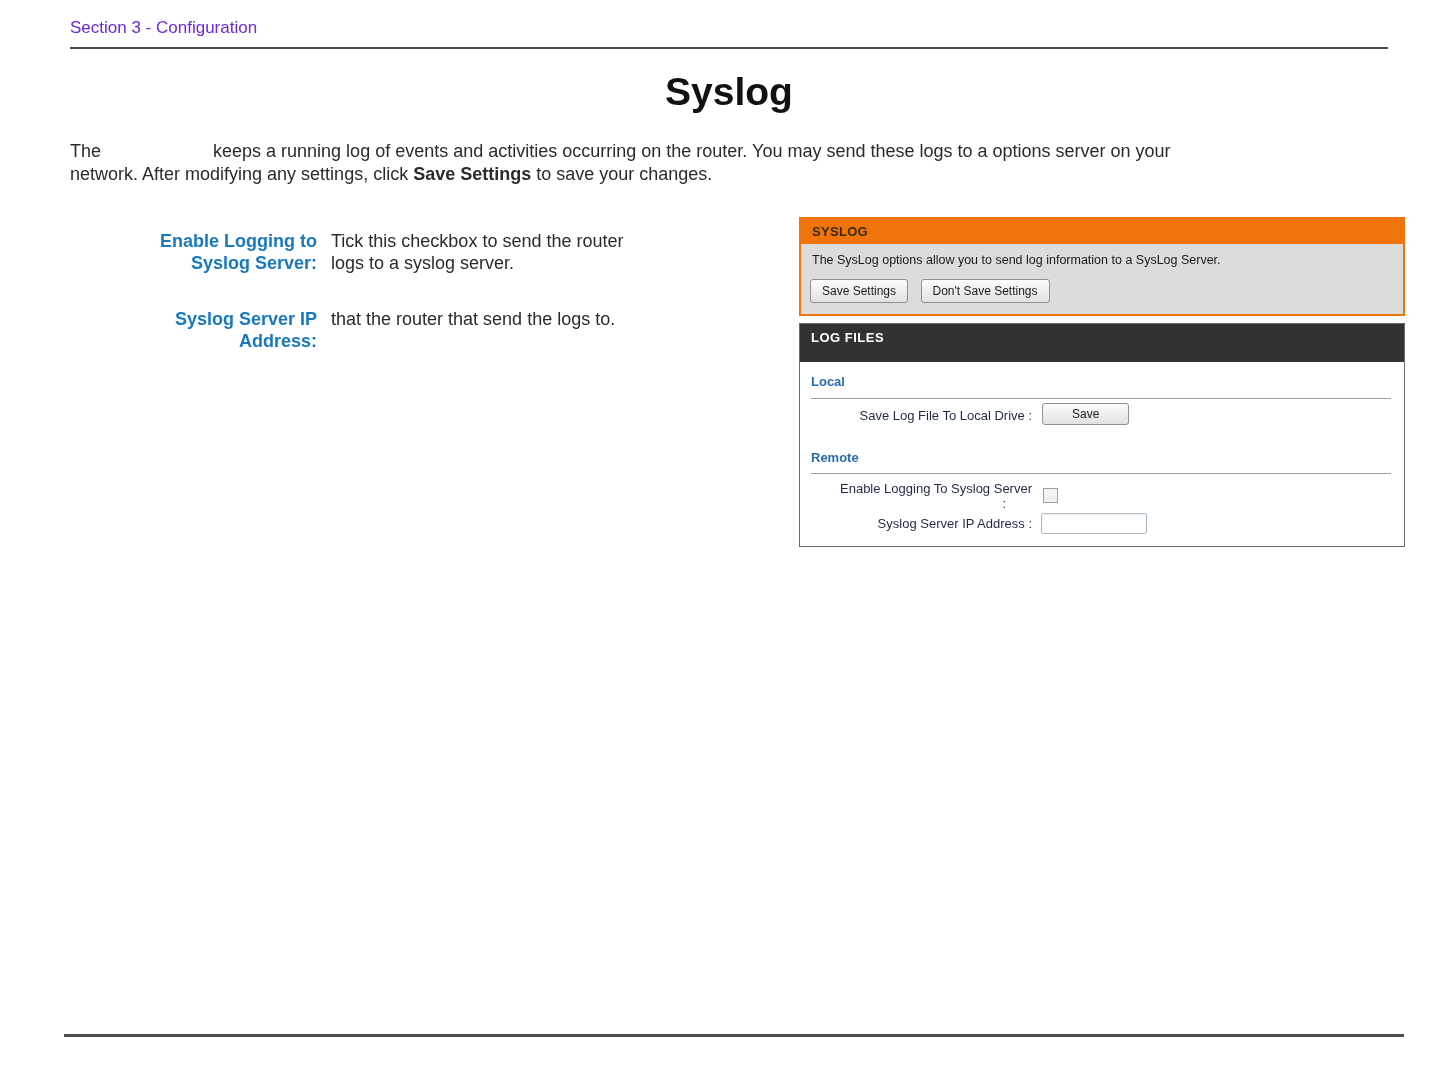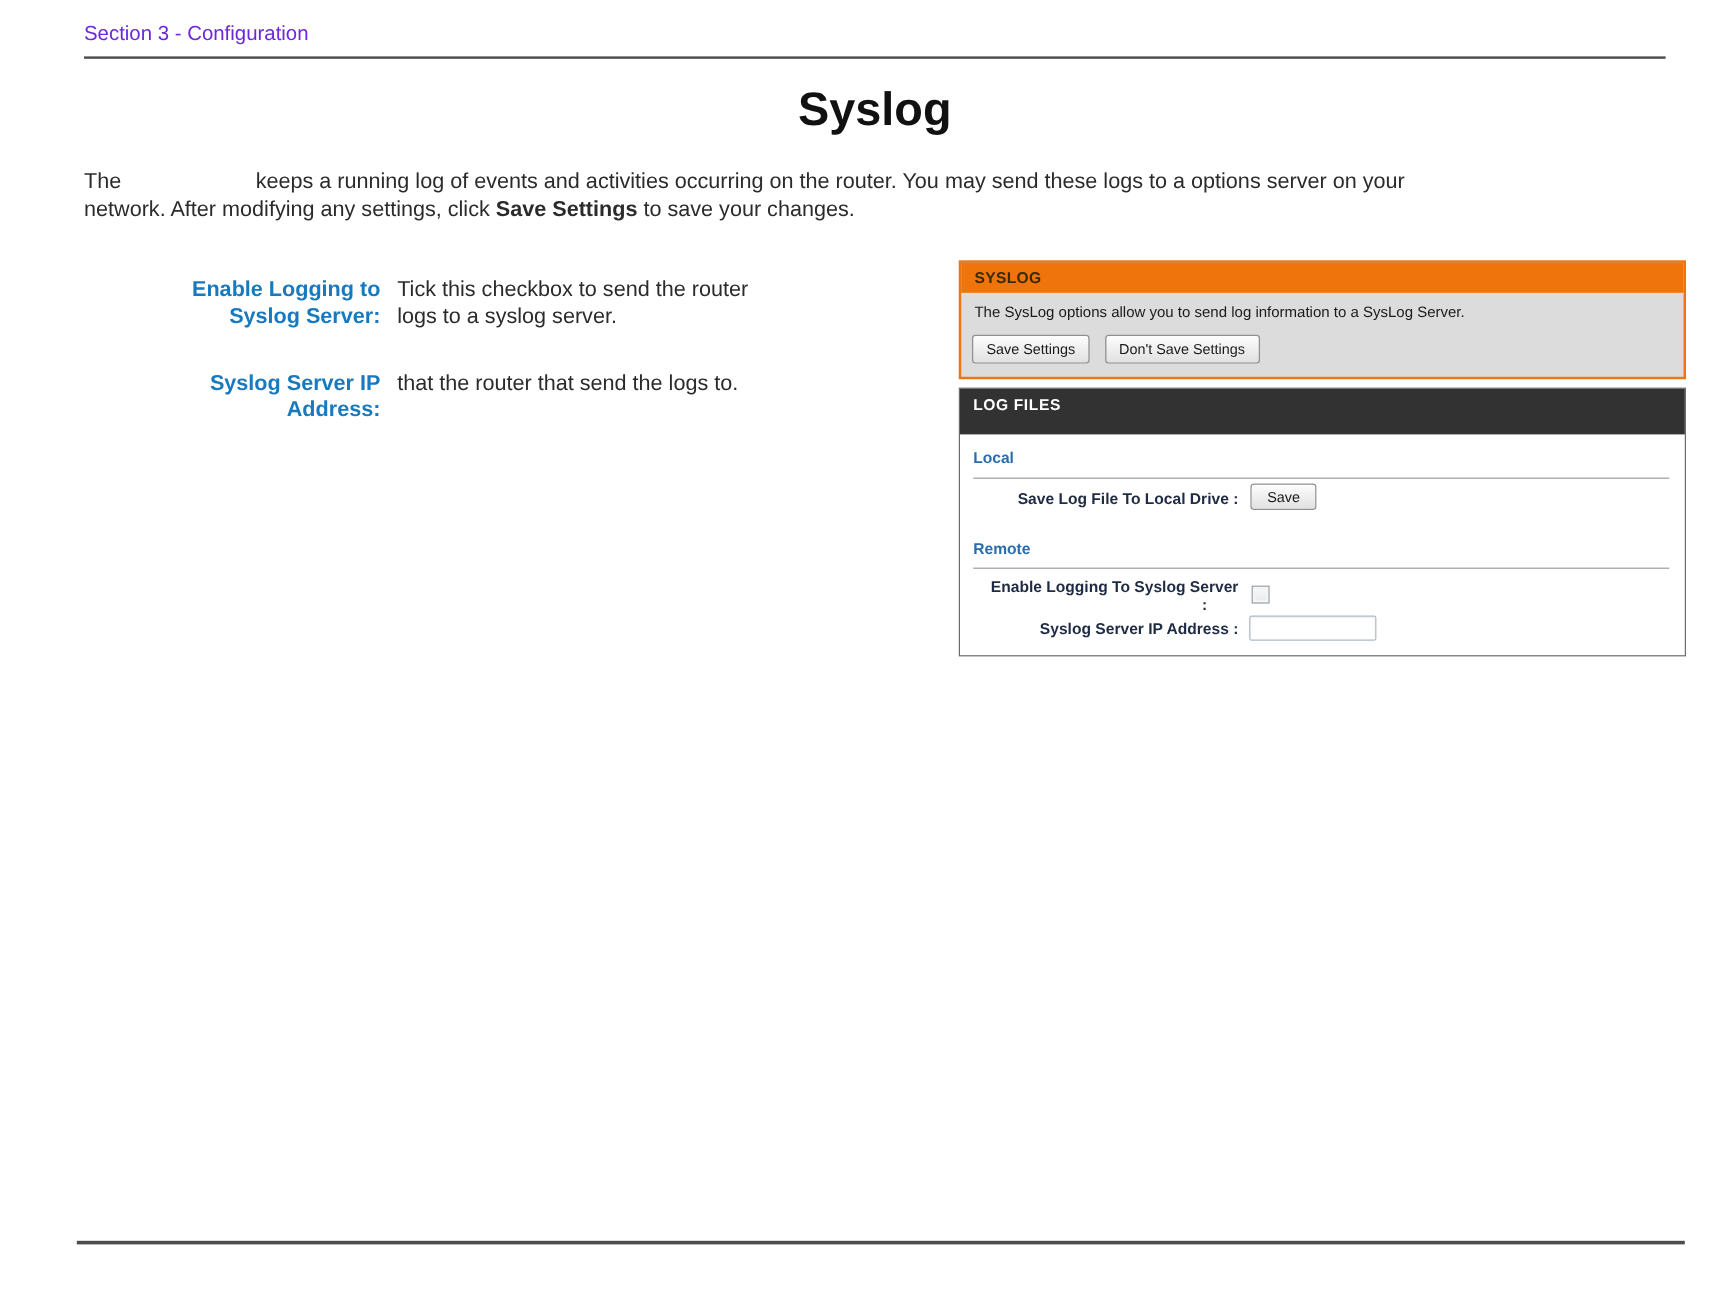--- a/index.html
+++ b/index.html
@@ -48,27 +48,27 @@
   .btn + .btn { margin-left:8px; }
 
   .logfiles-box { left:799px; top:323px; width:606px; height:224px;
                   border:1px solid #6b6b6b; background:#ffffff; }
   .logfiles-box .hdr { position:absolute; left:0; top:0; right:0; height:38px;
                        background:#323232; color:#ffffff; font-size:13px; font-weight:bold;
                        line-height:27px; padding-left:11px; letter-spacing:.5px; }
   .sec-heading { position:absolute; left:11px; font-size:13px; font-weight:bold; color:#2a6dae; }
   .sec-rule { position:absolute; left:11px; right:13px; height:1px; background:#9c9c9c; }
   .f-label { position:absolute; left:0; width:232px; text-align:right;
-             font-size:13px; font-weight:bold; color:#1f2a44; line-height:15px; }
+             font-size:13px; font-weight:normal; color:#1f2a44; line-height:15px; }
   .f-label .colon-line { display:block; padding-right:26px; }
 
   .lf-local   { top:50px; }
   .lf-rule1   { top:74px; }
   .lf-save-lb { top:84px; }
-  .lf-save-bt { position:absolute; left:242px; top:79px; padding:3px 13px; }
+  .lf-save-bt { position:absolute; left:242px; top:79px; padding:3px 29px; }
   .lf-remote  { top:126px; }
   .lf-rule2   { top:149px; }
   .lf-en-lb   { top:157px; }
   .lf-chk { position:absolute; left:243px; top:164px; width:15px; height:15px;
             appearance:none; -webkit-appearance:none;
             border:1px solid #9aa0a5; background:linear-gradient(#f8f9fa,#e7eaec);
             box-shadow:inset 0 0 0 2px #f2f4f5; margin:0; }
   .lf-ip-lb   { top:192px;text-align:right; }
   .lf-ip-in { position:absolute; left:241px; top:189px; width:106px; height:21px;
               border:1px solid #adb9c4; border-radius:2px; background:#fff;

